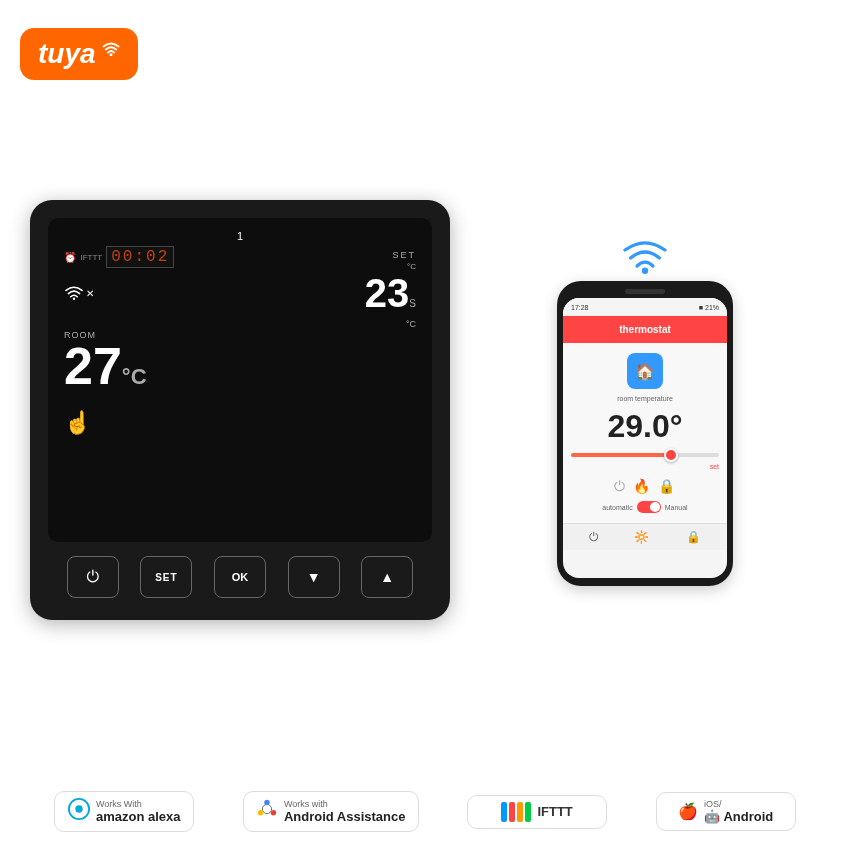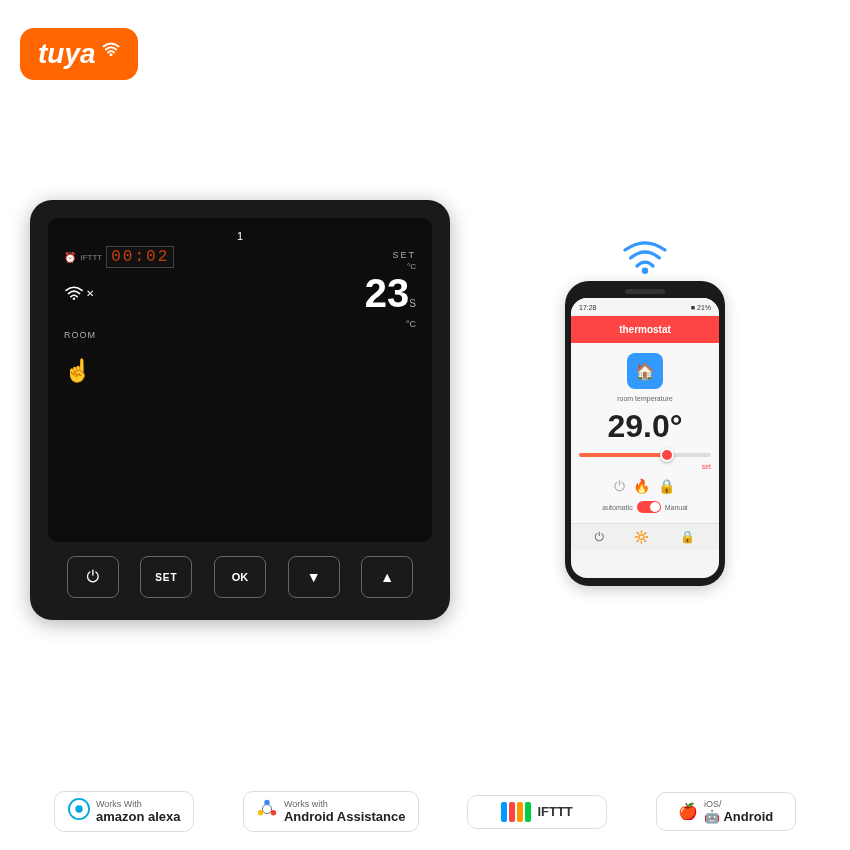--- a/index.html
+++ b/index.html
@@ -225,21 +225,21 @@
       position: relative;
     }
 
     .wifi-signal-top {
       font-size: 28px;
       color: #3399ff;
       margin-bottom: -10px;
     }
 
     .phone-mockup {
-      width: 160px;
+      width: 176px;
       background: #1a1a1a;
       border-radius: 24px;
       padding: 8px 6px;
       box-shadow: 0 4px 15px rgba(0,0,0,0.2);
       position: relative;
     }
 
     .phone-screen {
       background: #f5f5f5;
       border-radius: 16px;
@@ -491,20 +491,23 @@
                 <path d="M2 8 Q12 0 22 8" stroke="white" stroke-width="2" fill="none" stroke-linecap="round"></path>
                 <path d="M5 12 Q12 6 19 12" stroke="white" stroke-width="2" fill="none" stroke-linecap="round"></path>
                 <path d="M8 16 Q12 12 16 16" stroke="white" stroke-width="2" fill="none" stroke-linecap="round"></path>
                 <circle cx="12" cy="18.5" r="1.5" fill="white"></circle>
               </svg>
             </span>
             <span class="wifi-x">✕</span>
           </div>
           <div class="room-section">
             <div class="room-label">ROOM</div>
+            <div class="room-temp">
+              <span>27</span><span style="font-size:22px;color:#aaa;">°C</span>
+            </div>
           </div>
           <div class="touch-icon">☝</div>
         </div>
         <div class="screen-right">
           <span class="set-label">SET</span>
           <span class="set-deg">°C</span>
           <div style="display:flex;align-items:baseline;">
             <span class="set-temp">23</span>
             <span class="set-suffix">S</span>
           </div>

